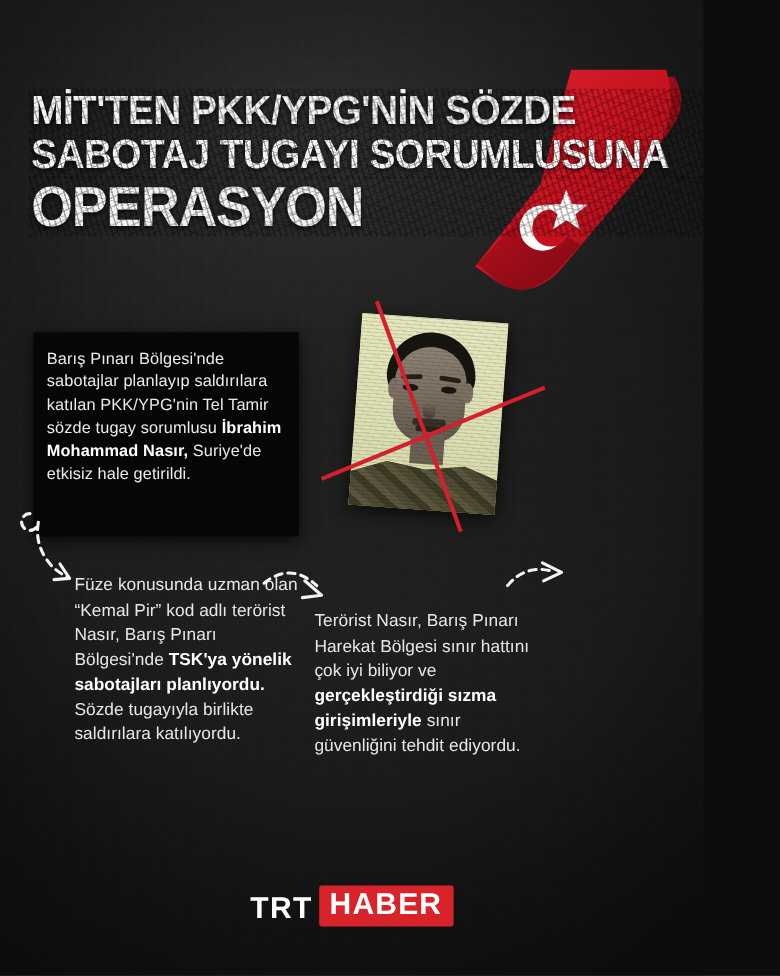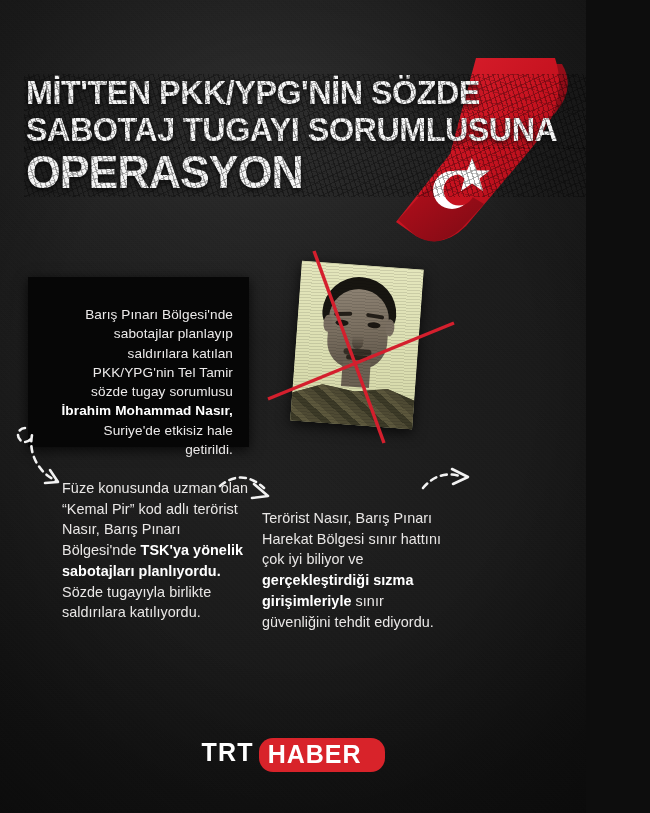--- a/index.html
+++ b/index.html
@@ -198,26 +198,26 @@
     position: absolute;
     left: 28px;
     top: 277px;
     width: 221px;
     height: 170px;
     background: #060606;
     box-shadow: 0 3px 12px rgba(0,0,0,.75);
     z-index: 6;
   }
   #intro-box p {
-    margin: 16px;
+    margin: 0;
     padding: 12px 0 0 11px;
     color: #eceaea;
     font-size: 13.6px;
     line-height: 1.42;
-    text-align: right;
+    text-align: left;
     letter-spacing: .1px;
   }
   #intro-box b { color: #ffffff; font-weight: bold; }
 
   
   .col {
     position: absolute;
     color: #e9e7e6;
     font-size: 14.4px;
     line-height: 1.44;
@@ -235,38 +235,38 @@
   #arrow-2 { left: 216px; top: 466px; width: 72px;  height: 52px; }
   #arrow-3 { left: 420px; top: 462px; width: 64px;  height: 36px; }
 
   
   #logo {
     position: absolute;
     left: 0; right: 0;
     top: 738px;
     display: flex;
     justify-content: center;
-    align-items: flex-start;
+    align-items: flex-end;
     z-index: 8;
   }
   #logo .trt {
     color: #ffffff;
     font-weight: bold;
     font-size: 25px;
     letter-spacing: 1.2px;
     margin-right: 5px;
   }
   #logo .haber {
     background: #d8232a;
     color: #ffffff;
     font-weight: bold;
     font-size: 25px;
     letter-spacing: 1px;
-    padding: 2px 23px 3px 9px;
-    border-radius: 14px;
+    padding: 2px 9px 3px 9px;
+    border-radius: 2px;
   }
 </style>
 </head>
 <body>
 
 <div id="infographic">
 
   <div id="ribbon">
     <svg width="260" height="200" viewBox="0 0 260 200">
       <defs>

